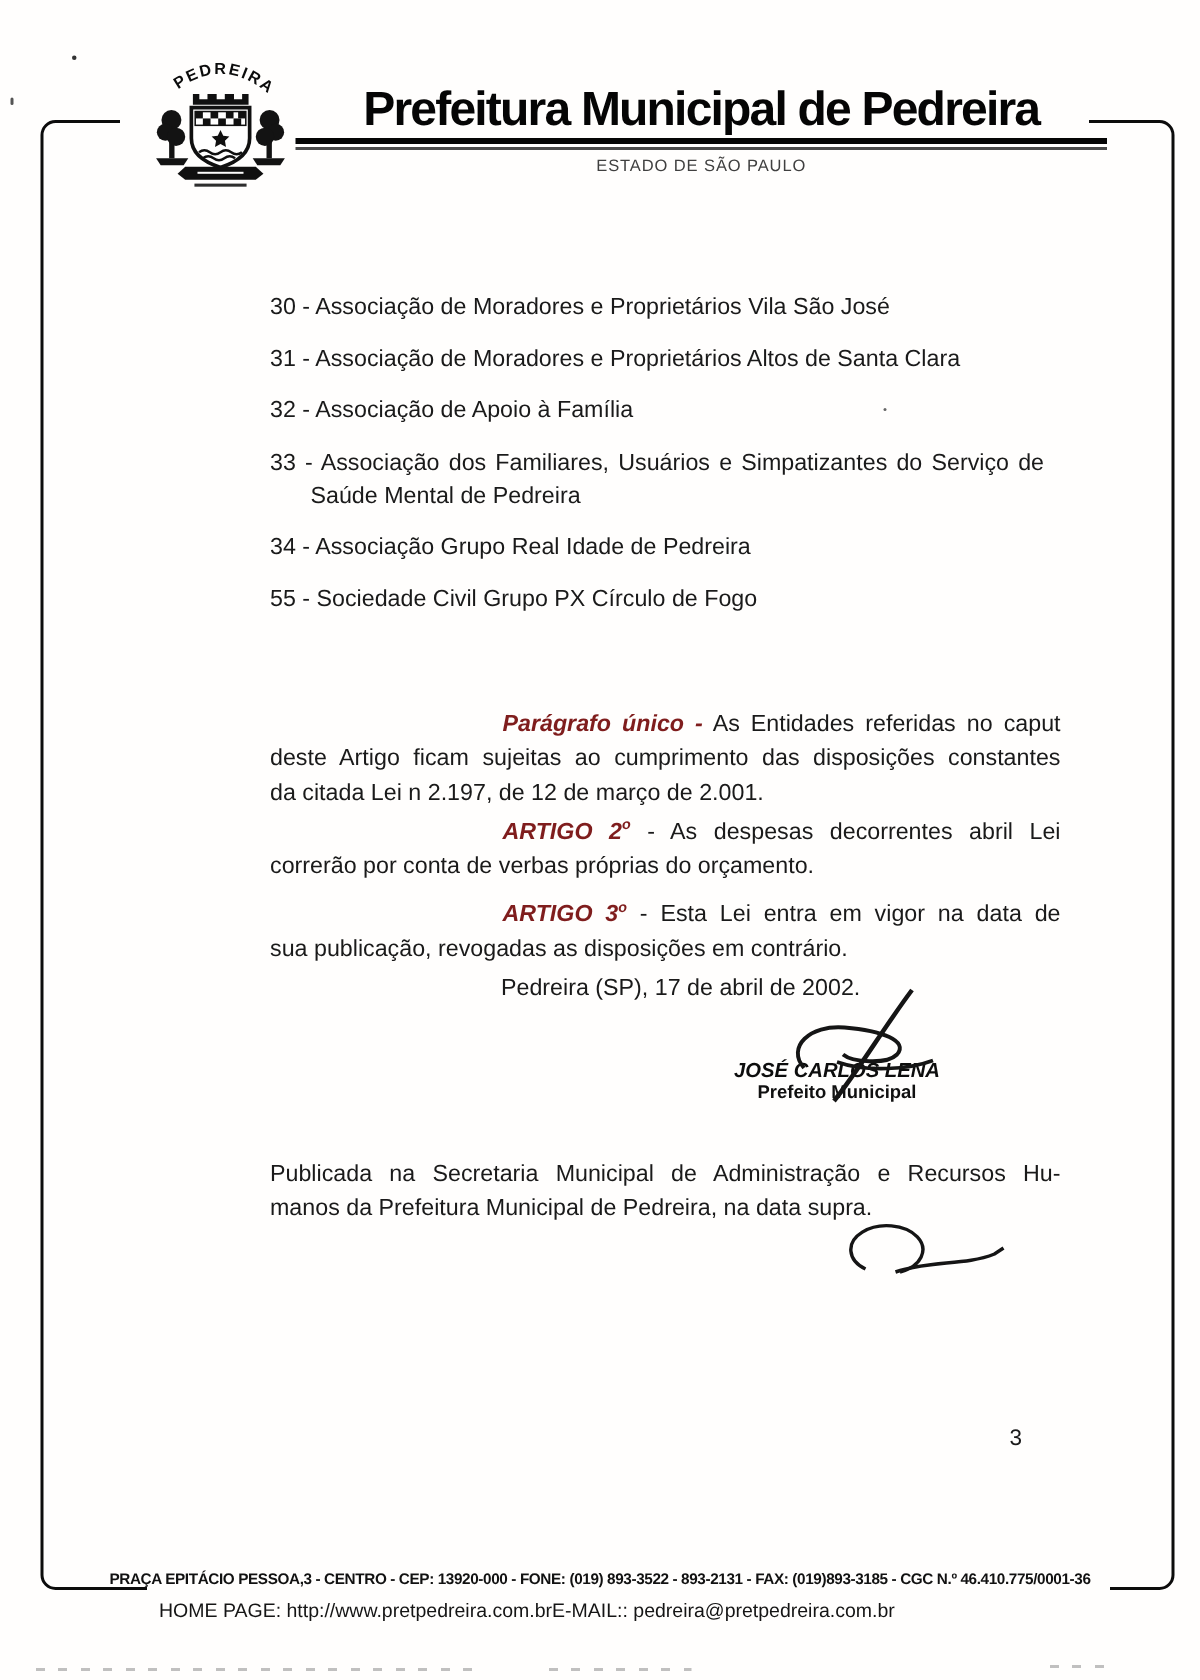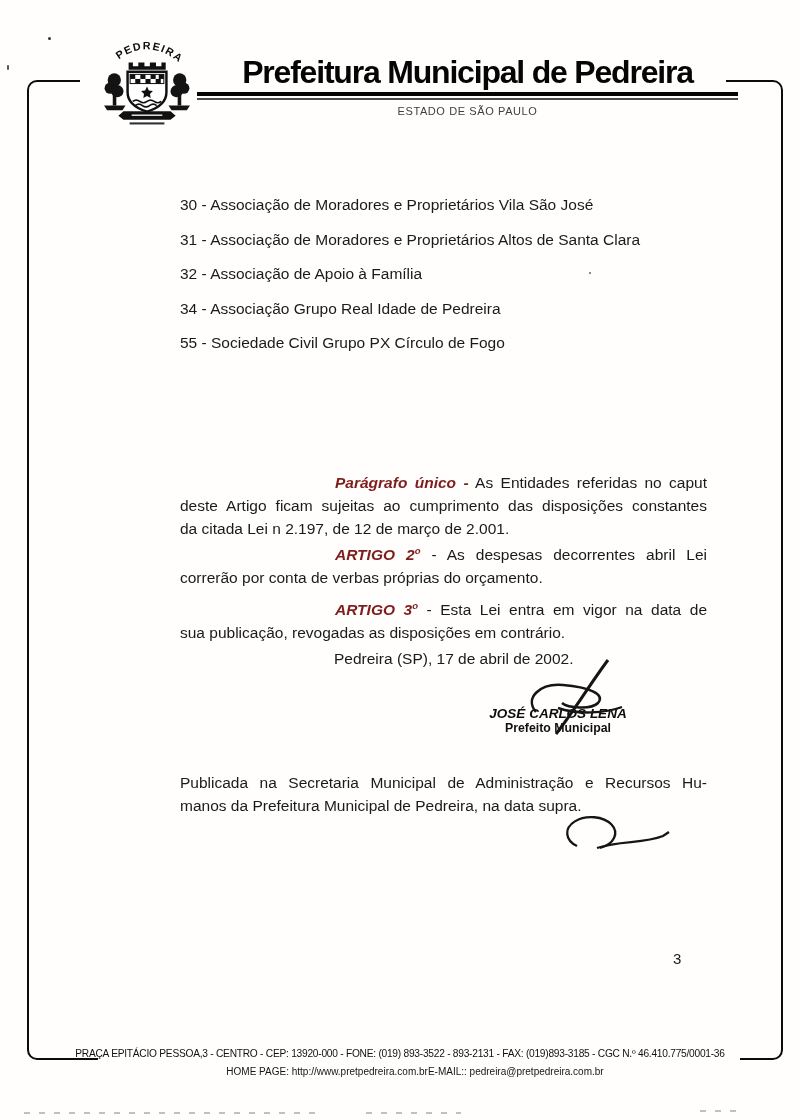--- a/index.html
+++ b/index.html
@@ -51,26 +51,26 @@
   .sig-name{font-size:13.5px;font-weight:bold;font-style:italic;color:#0d0d0d;line-height:15px;}
   .sig-title{font-size:12.3px;font-weight:bold;color:#101010;line-height:14.5px;}
   .scribble{position:absolute;z-index:4;}
   .scribble1{left:518px;top:656px;width:122px;height:80px;}
   .scribble2{left:543px;top:812px;width:132px;height:46px;}
   .p-publicada{top:771px;}
   .page-number{position:absolute;left:673px;top:950px;font-size:15px;z-index:3;}
   
   .footer-line1{
     position:absolute;left:70px;top:1048px;width:660px;z-index:3;
-    text-align:center;font-size:10.2px;font-weight:normal;letter-spacing:-0.25px;
+    text-align:center;font-size:10.2px;font-weight:bold;letter-spacing:-0.25px;
     color:#111;white-space:nowrap;
   }
   .footer-line2{
     position:absolute;left:98px;top:1066px;width:636px;z-index:3;
-    display:flex;justify-content:center;font-size:10px;color:#151515;
+    display:flex;justify-content:flex-start;font-size:13px;color:#151515;
     white-space:nowrap;
   }
   .footer-line2 .fl2-left{margin-left:8px;}
   .footer-line2 .fl2-right{margin-right:10px;}
   
   .speck{position:absolute;background:#333;border-radius:50%;z-index:3;}
   .speck1{left:48px;top:37px;width:3px;height:3px;}
   .speck2{left:7px;top:65px;width:2px;height:5px;border-radius:1px;background:#555;}
   .speck3{left:589px;top:272px;width:2px;height:2px;background:#666;}
   .scan-dashes{
@@ -151,20 +151,21 @@
     <div class="title">Prefeitura Municipal de Pedreira</div>
     <div class="rule-thick"></div>
     <div class="rule-thin"></div>
     <div class="subtitle">ESTADO DE SÃO PAULO</div>
   </div>
 
   <div class="list">
     <div class="list-item">30 - Associação de Moradores e Proprietários Vila São José</div>
     <div class="list-item">31 - Associação de Moradores e Proprietários Altos de Santa Clara</div>
     <div class="list-item">32 - Associação de Apoio à Família</div>
+    <div class="list-item">33 - Associação dos Familiares, Usuários e Simpatizantes do Serviço de Saúde Mental de Pedreira</div>
     <div class="list-item">34 - Associação Grupo Real Idade de Pedreira</div>
     <div class="list-item">55 - Sociedade Civil Grupo PX Círculo de Fogo</div>
   </div>
 
   <div class="para p-paragrafo">
     <div class="para-line jl indent">
       <span class="lead">Parágrafo único -</span>
       <span>As Entidades referidas no caput</span>
     </div>
     <div class="para-line jl">deste Artigo ficam sujeitas ao cumprimento das disposições constantes</div>

